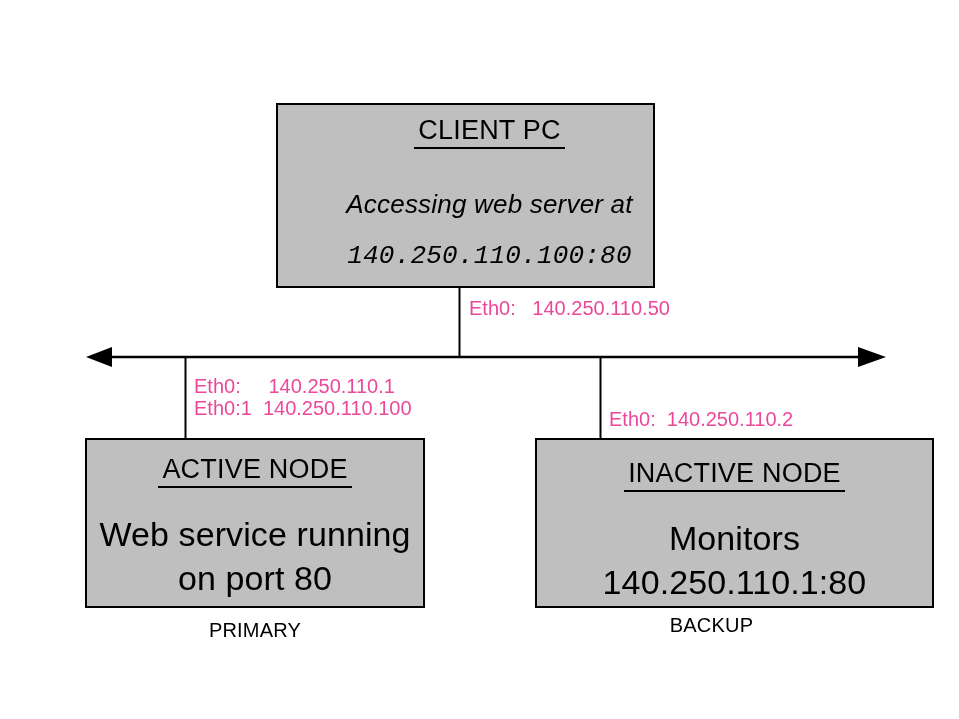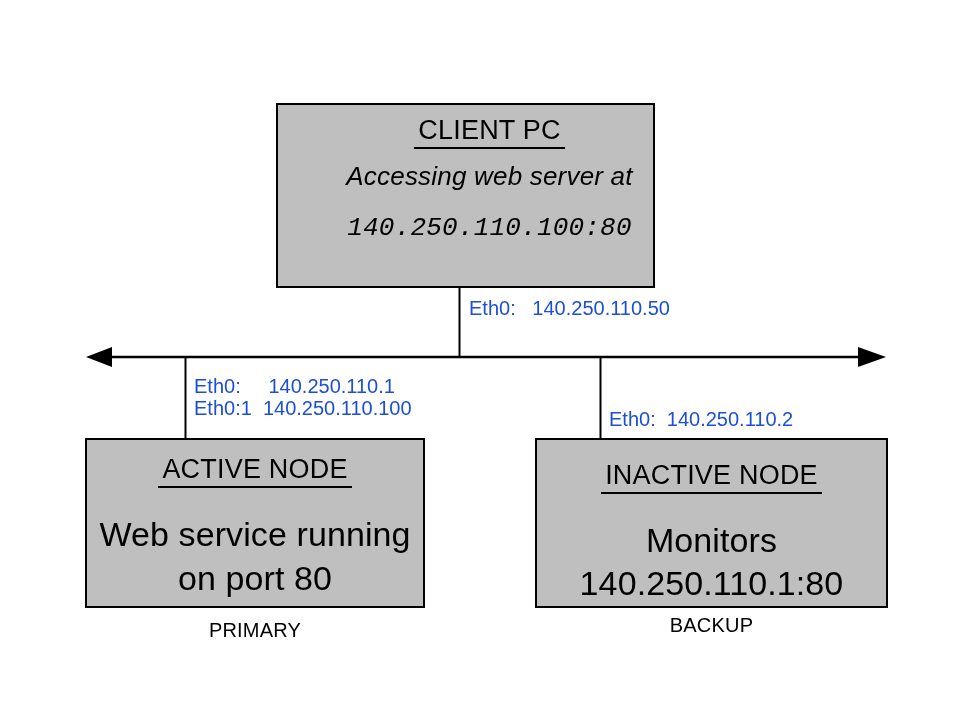--- a/index.html
+++ b/index.html
@@ -52,23 +52,23 @@
     top: 438px;
     width: 340px;
     height: 170px;
     justify-content: center;
     padding-top: 9px;
   }
 
   #inactive-node-box {
     left: 535px;
     top: 438px;
-    width: 353px;
+    width: 399px;
     height: 170px;
-    justify-content: flex-end;
+    justify-content: center;
     padding-top: 17px;
   }
 
   
   .box-title {
     font-size: 27px;
     font-weight: normal;
     letter-spacing: 0.2px;
     line-height: 1.08;
     border-bottom: 2px solid #000000;
@@ -77,41 +77,41 @@
     white-space: nowrap;
   }
 
   .client-line {
     font-size: 26px;
     font-style: italic;
     font-weight: normal;
     white-space: nowrap;
     letter-spacing: 0.2px;
   }
-  #client-line-1 { margin-top: 12px; }
+  #client-line-1 { margin-top: 40px; }
   #client-line-2 { margin-top: 21px; font-family: Liberation Mono, monospace; }
 
   .node-body {
     font-size: 34px;
     font-weight: normal;
     line-height: 1.28;
     white-space: pre-line;
     letter-spacing: 0.1px;
   }
   #active-node-body { margin-top: 25px; }
   #inactive-node-body { margin-top: 25px; }
 
   
   .if-label {
     position: absolute;
     font-size: 20px;
     font-weight: normal;
     line-height: 1.12;
     white-space: pre;
-    color: #1d4ed8;
+    color: #ec4899;
   }
 
   #client-if-label {
     left: 469px;
     top: 297px;
   }
 
   #active-if-label {
     left: 194px;
     top: 375px;

